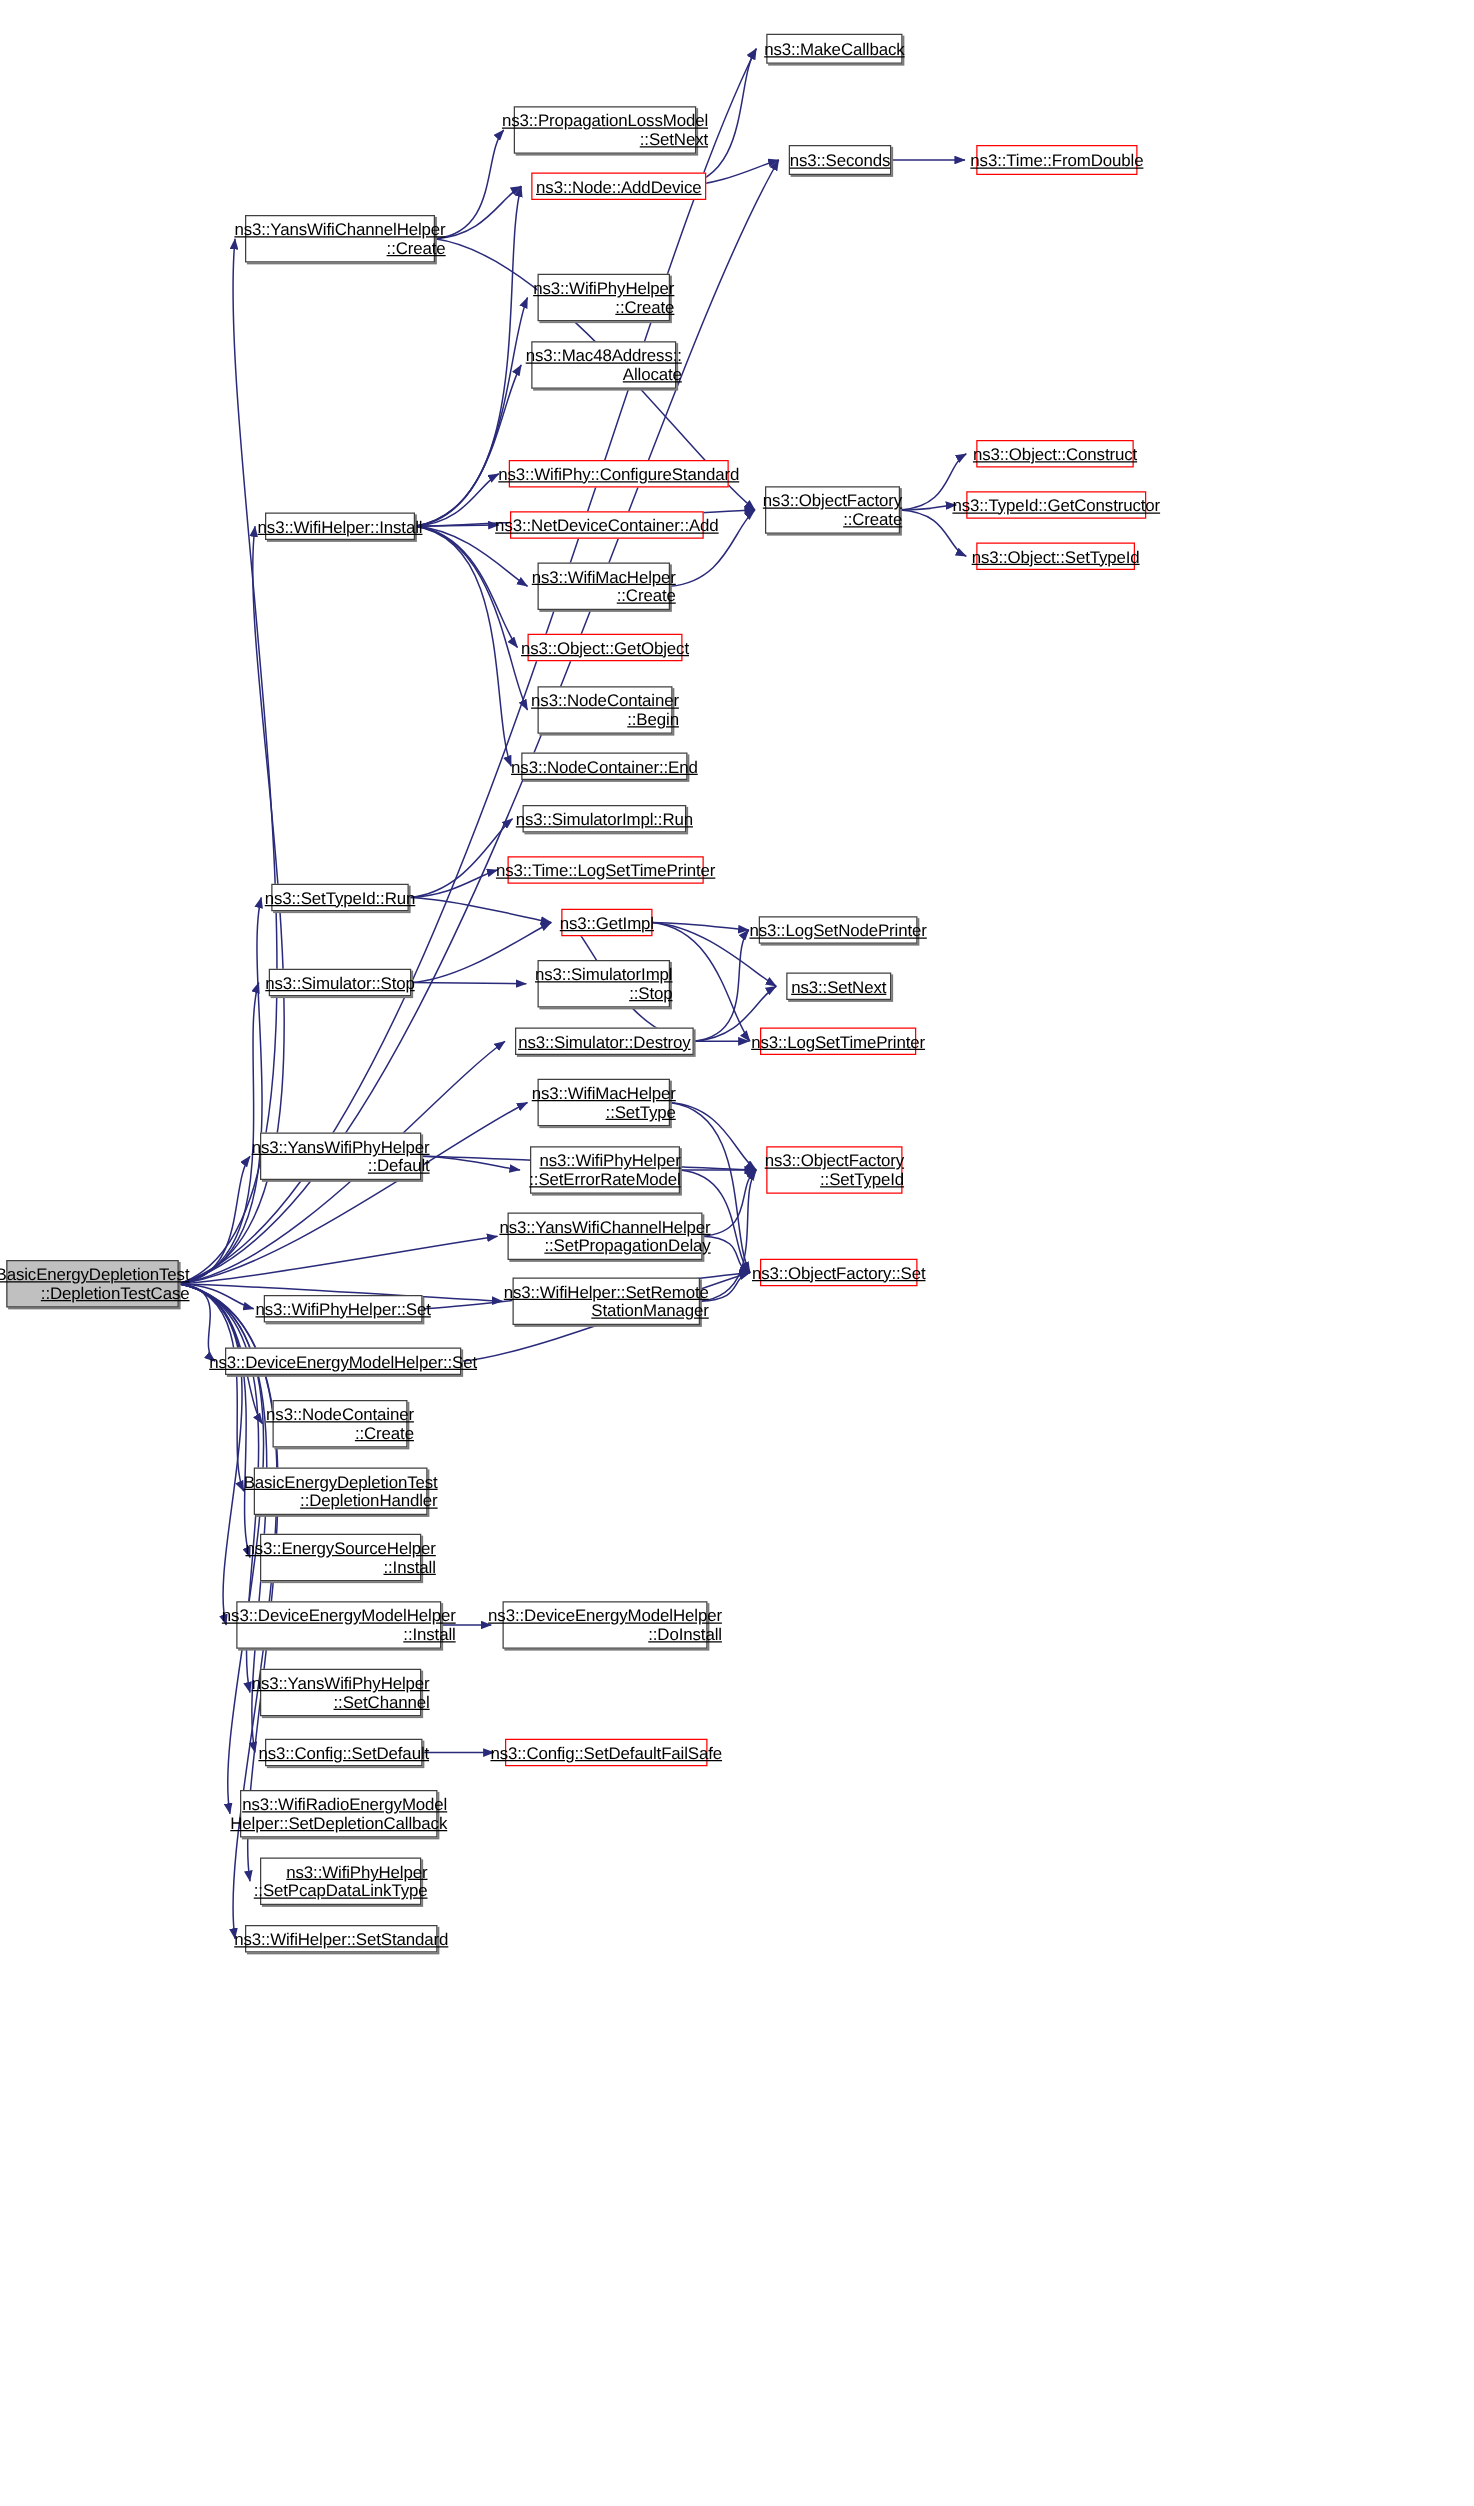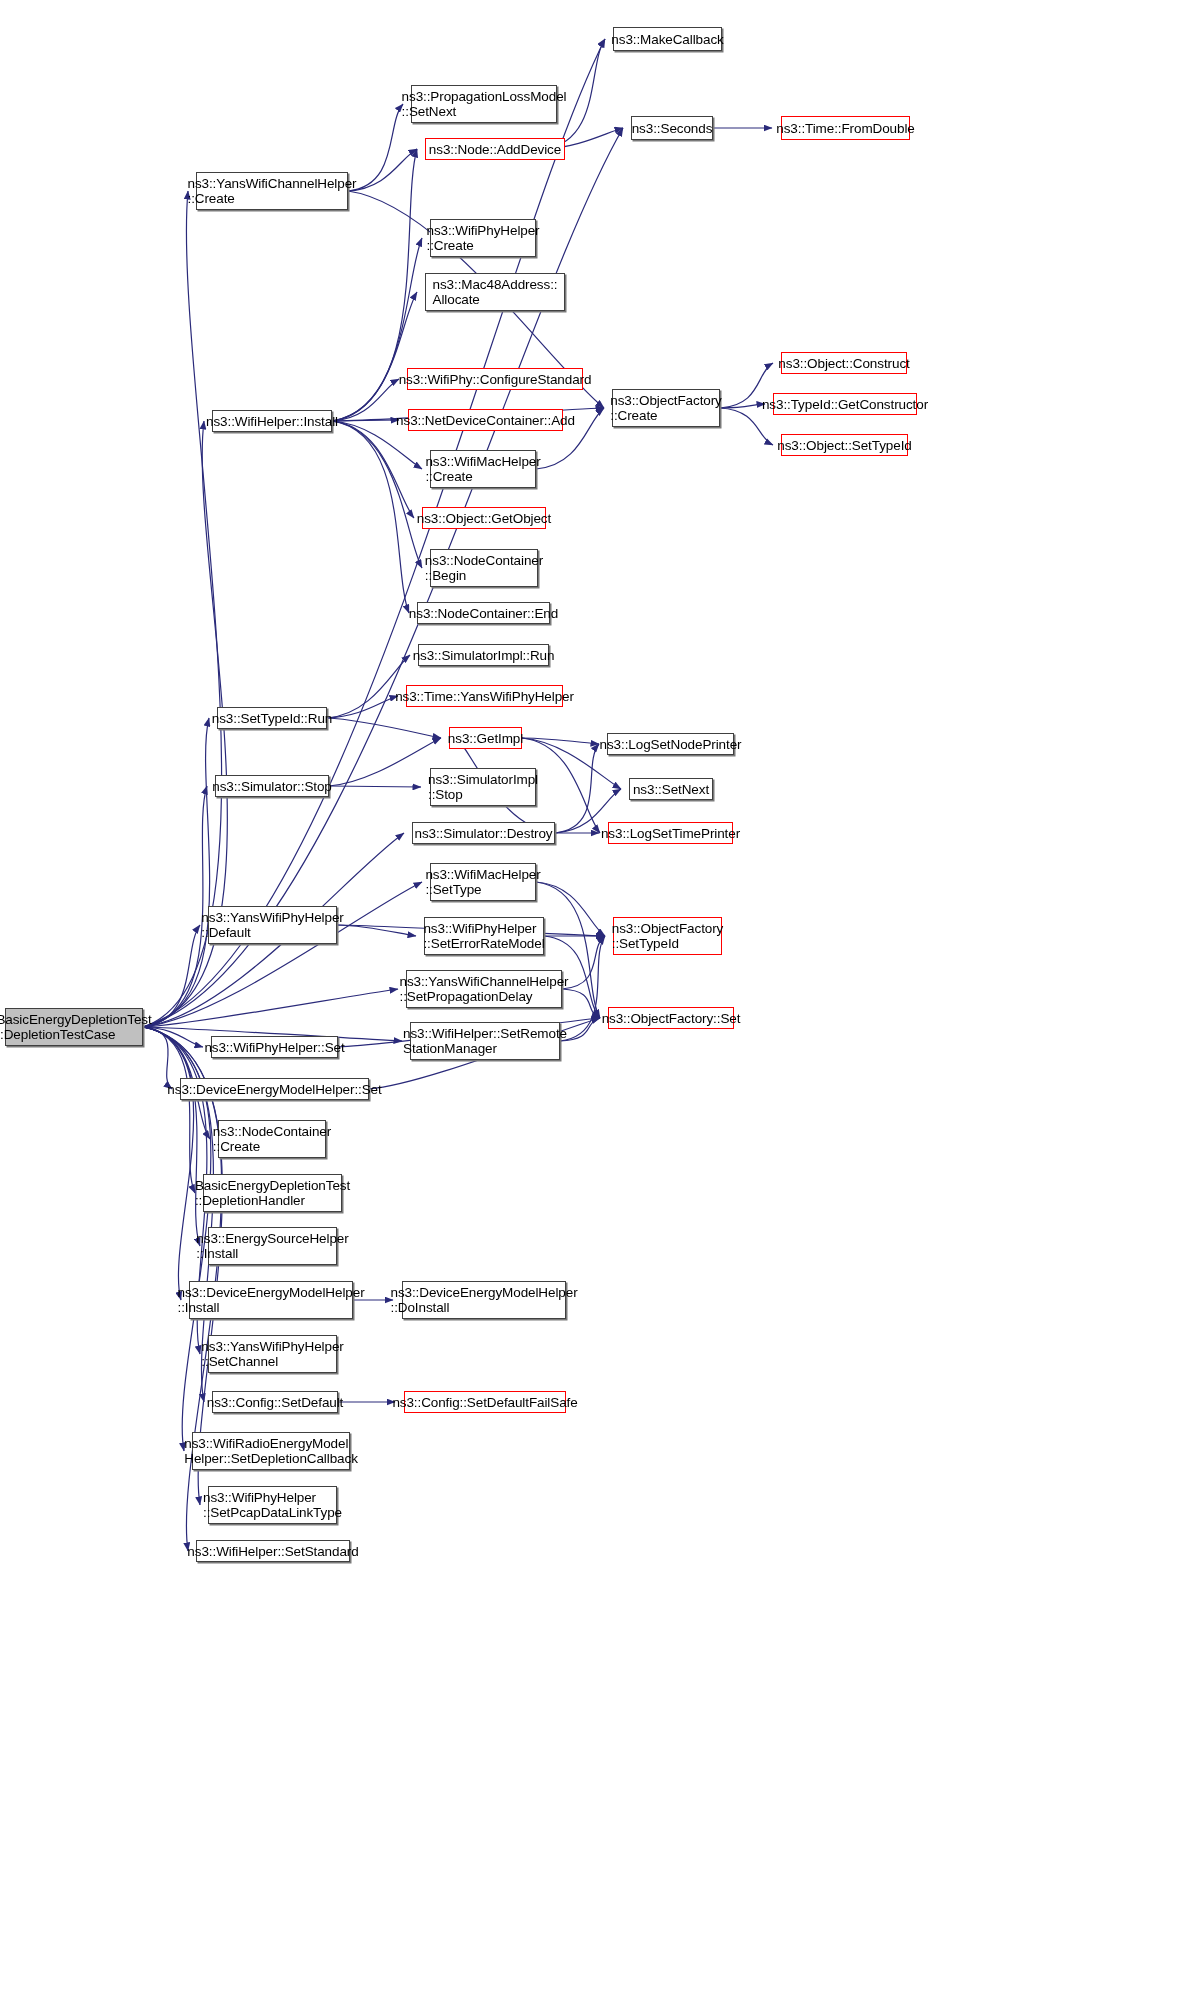--- a/index.html
+++ b/index.html
@@ -3,30 +3,31 @@
 <meta charset="utf-8">
 <style>
   html,body{margin:0;padding:0;background:#ffffff;}
   body{font-family:"Liberation Sans","DejaVu Sans",sans-serif;}
   #graph{position:relative;width:1179px;height:2005px;overflow:hidden;background:#fff;}
   #edges{position:absolute;left:0;top:0;width:1179px;height:2005px;}
   .node{
     position:absolute;
     box-sizing:border-box;
     display:flex;align-items:center;justify-content:center;
-    text-align:left;
+    text-align:right;
     font-size:13.5px;
     line-height:15px;
     color:#000;
     background:#ffffff;
     border:1px solid #404040;
     box-shadow:1.5px 1.5px 0 0 #7a7a7a;
     padding:1px 3px;
     white-space:pre-line;
     letter-spacing:-0.1px;
+    text-decoration:underline;
   }
   .node.red{border:1.5px solid #ff0000;box-shadow:none;}
   .node.root{background:#c0c0c0;border:1px solid #404040;box-shadow:1.5px 1.5px 0 0 #7a7a7a;}
 </style>
 </head>
 <body>
 
 <div id="graph">
   <svg id="edges" xmlns="http://www.w3.org/2000/svg">
     <defs>
@@ -111,38 +112,38 @@
       <div class="node" style="left: 613px; top: 27px; width: 109px; height: 24px;">ns3::MakeCallback</div>
       <div class="node" style="left: 411px; top: 85px; width: 146px; height: 38px;">ns3::PropagationLossModel
 ::SetNext</div>
       <div class="node" style="left: 631px; top: 116px; width: 82px; height: 24px;">ns3::Seconds</div>
       <div class="node red" style="left: 781px; top: 116px; width: 129px; height: 24px;">ns3::Time::FromDouble</div>
       <div class="node red" style="left: 425px; top: 138px; width: 140px; height: 22px;">ns3::Node::AddDevice</div>
       <div class="node" style="left: 196px; top: 172px; width: 152px; height: 38px;">ns3::YansWifiChannelHelper
 ::Create</div>
       <div class="node" style="left: 430px; top: 219px; width: 106px; height: 38px;">ns3::WifiPhyHelper
 ::Create</div>
-      <div class="node" style="left: 425px; top: 273px; width: 140px; height: 38px;">ns3::Mac48Address::
+      <div class="node" style="left: 425px; top: 273px; width: 116px; height: 38px;">ns3::Mac48Address::
 Allocate</div>
       <div class="node red" style="left: 407px; top: 368px; width: 176px; height: 22px;">ns3::WifiPhy::ConfigureStandard</div>
       <div class="node" style="left: 612px; top: 389px; width: 108px; height: 38px;">ns3::ObjectFactory
 ::Create</div>
       <div class="node red" style="left: 781px; top: 352px; width: 126px; height: 22px;">ns3::Object::Construct</div>
       <div class="node red" style="left: 773px; top: 393px; width: 144px; height: 22px;">ns3::TypeId::GetConstructor</div>
       <div class="node red" style="left: 781px; top: 434px; width: 127px; height: 22px;">ns3::Object::SetTypeId</div>
       <div class="node" style="left: 212px; top: 410px; width: 120px; height: 22px;">ns3::WifiHelper::Install</div>
       <div class="node red" style="left: 408px; top: 409px; width: 155px; height: 22px;">ns3::NetDeviceContainer::Add</div>
       <div class="node" style="left: 430px; top: 450px; width: 106px; height: 38px;">ns3::WifiMacHelper
 ::Create</div>
       <div class="node red" style="left: 422px; top: 507px; width: 124px; height: 22px;">ns3::Object::GetObject</div>
       <div class="node" style="left: 430px; top: 549px; width: 108px; height: 38px;">ns3::NodeContainer
 ::Begin</div>
       <div class="node" style="left: 417px; top: 602px; width: 133px; height: 22px;">ns3::NodeContainer::End</div>
       <div class="node" style="left: 418px; top: 644px; width: 131px; height: 22px;">ns3::SimulatorImpl::Run</div>
-      <div class="node red" style="left: 406px; top: 685px; width: 157px; height: 22px;">ns3::Time::YansWifiPhyHelper</div>
+      <div class="node red" style="left: 406px; top: 685px; width: 157px; height: 22px;">ns3::Time::LogSetTimePrinter</div>
       <div class="node" style="left: 217px; top: 707px; width: 110px; height: 22px;">ns3::SetTypeId::Run</div>
       <div class="node red" style="left: 449px; top: 727px; width: 73px; height: 22px;">ns3::GetImpl</div>
       <div class="node" style="left: 607px; top: 733px; width: 127px; height: 22px;">ns3::LogSetNodePrinter</div>
       <div class="node" style="left: 215px; top: 775px; width: 114px; height: 22px;">ns3::Simulator::Stop</div>
       <div class="node" style="left: 430px; top: 768px; width: 106px; height: 38px;">ns3::SimulatorImpl
 ::Stop</div>
       <div class="node" style="left: 629px; top: 778px; width: 84px; height: 22px;">ns3::SetNext</div>
       <div class="node" style="left: 412px; top: 822px; width: 143px; height: 22px;">ns3::Simulator::Destroy</div>
       <div class="node red" style="left: 608px; top: 822px; width: 125px; height: 22px;">ns3::LogSetTimePrinter</div>
       <div class="node" style="left: 430px; top: 863px; width: 106px; height: 38px;">ns3::WifiMacHelper

